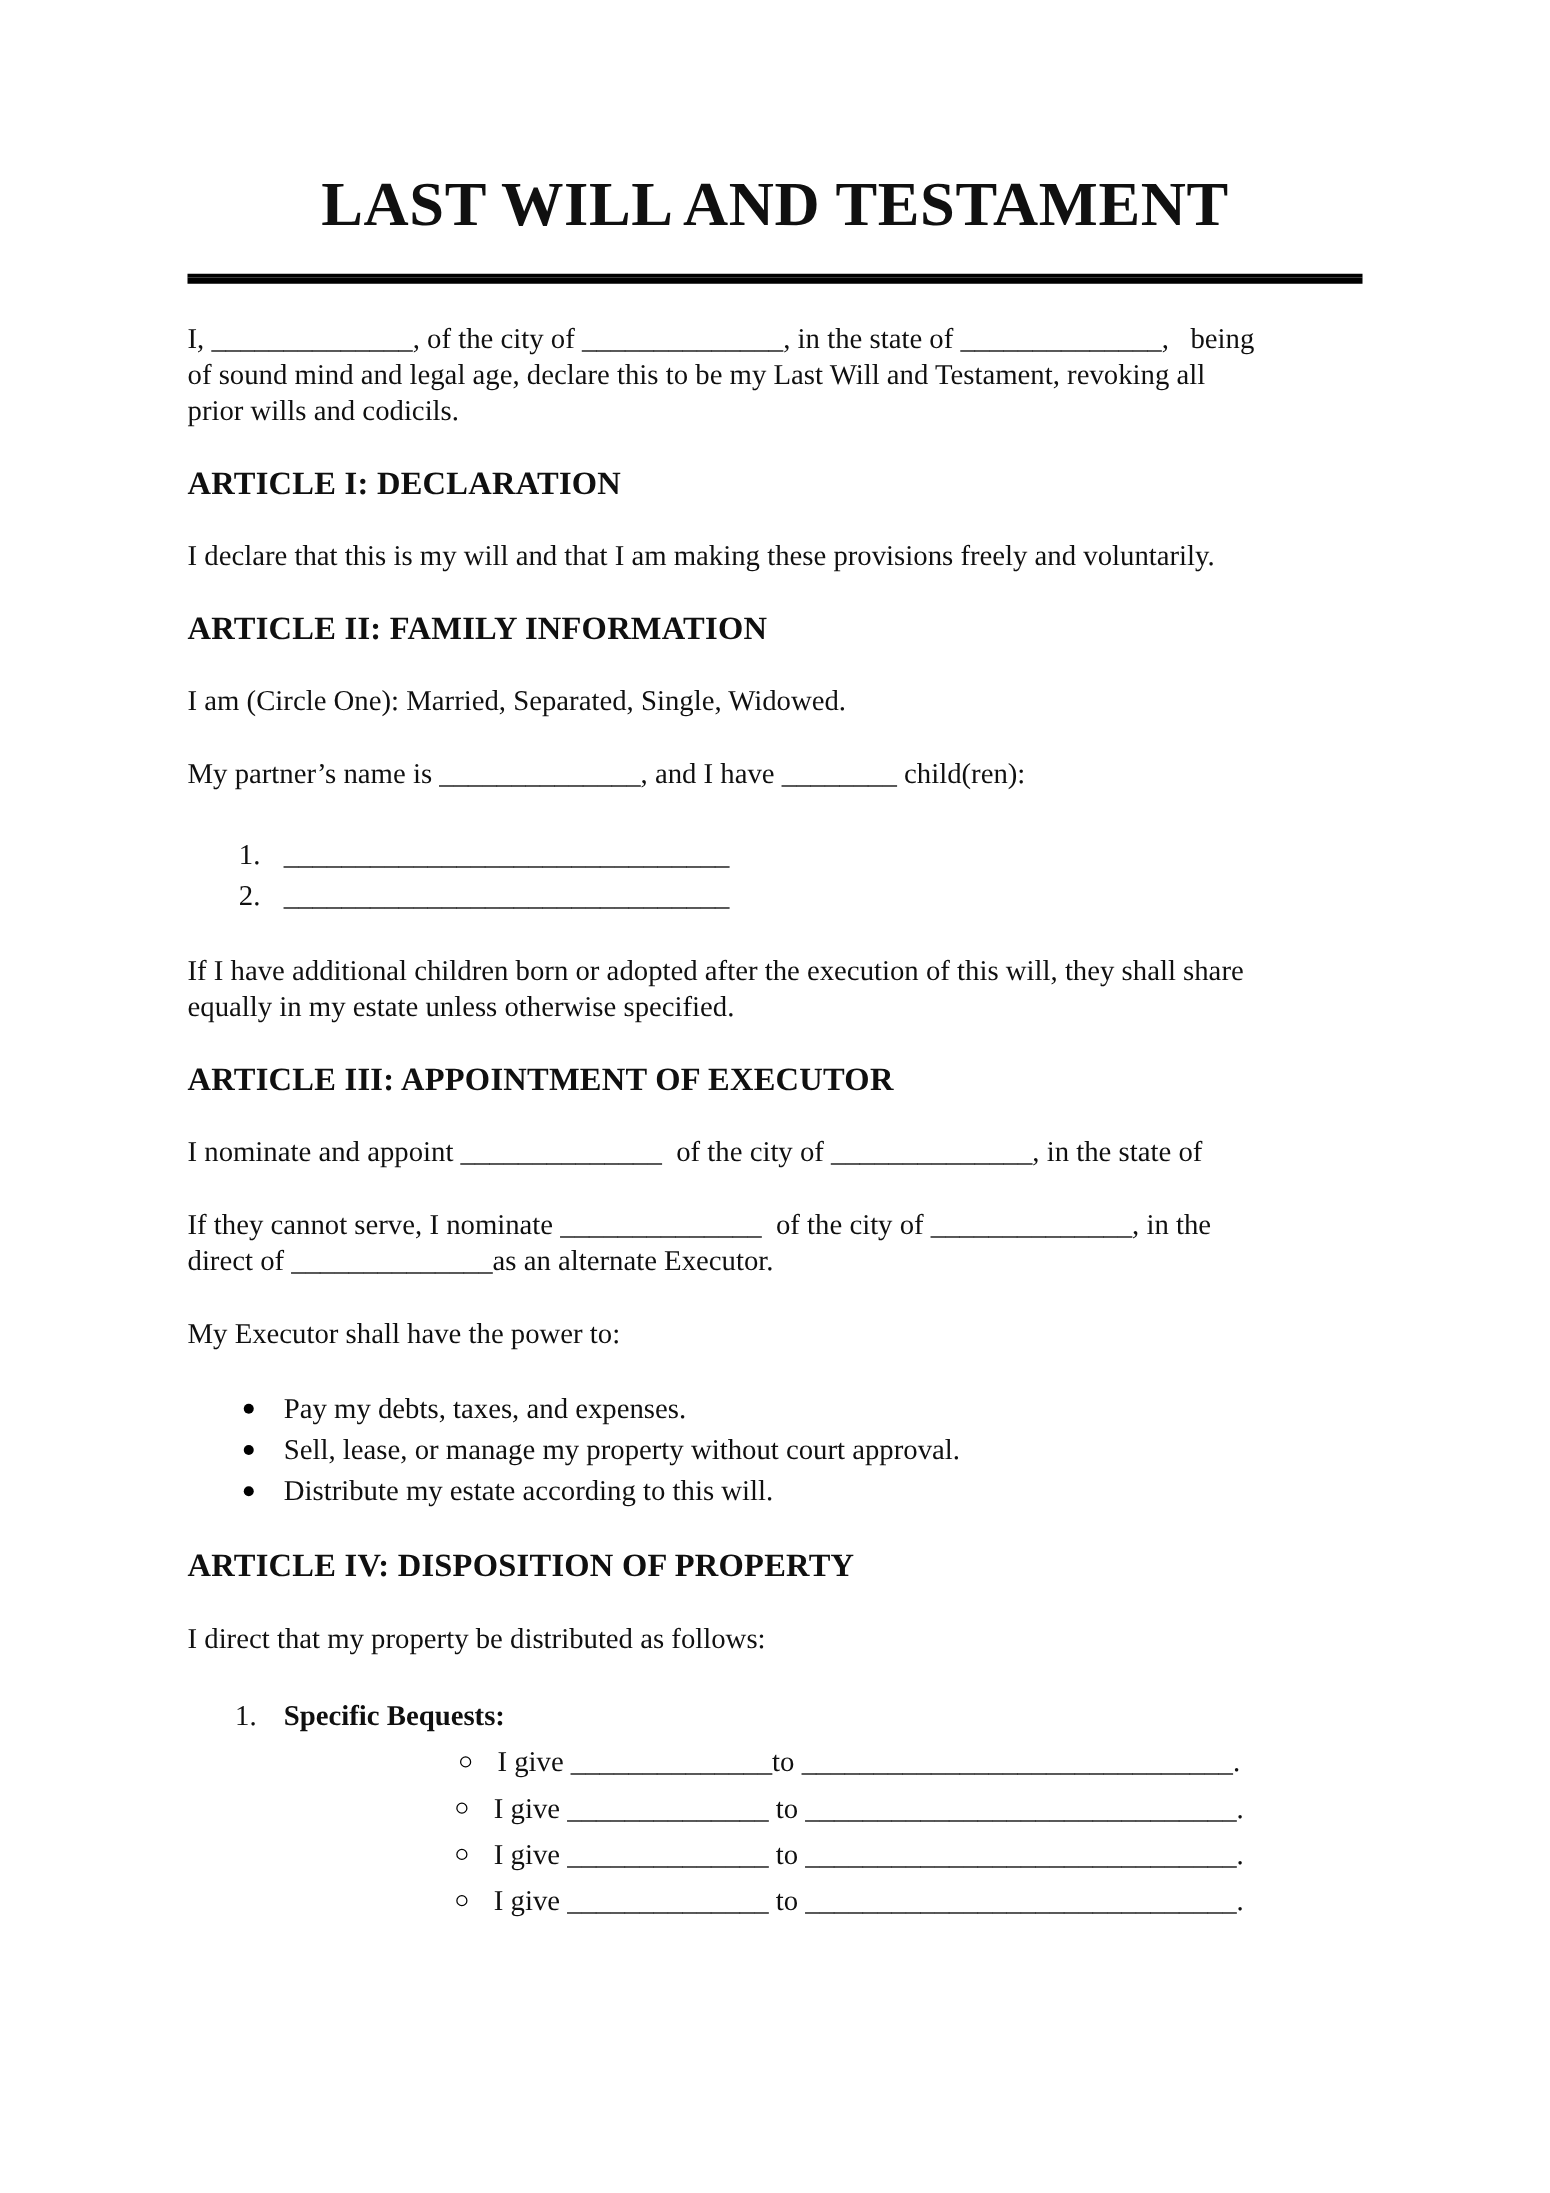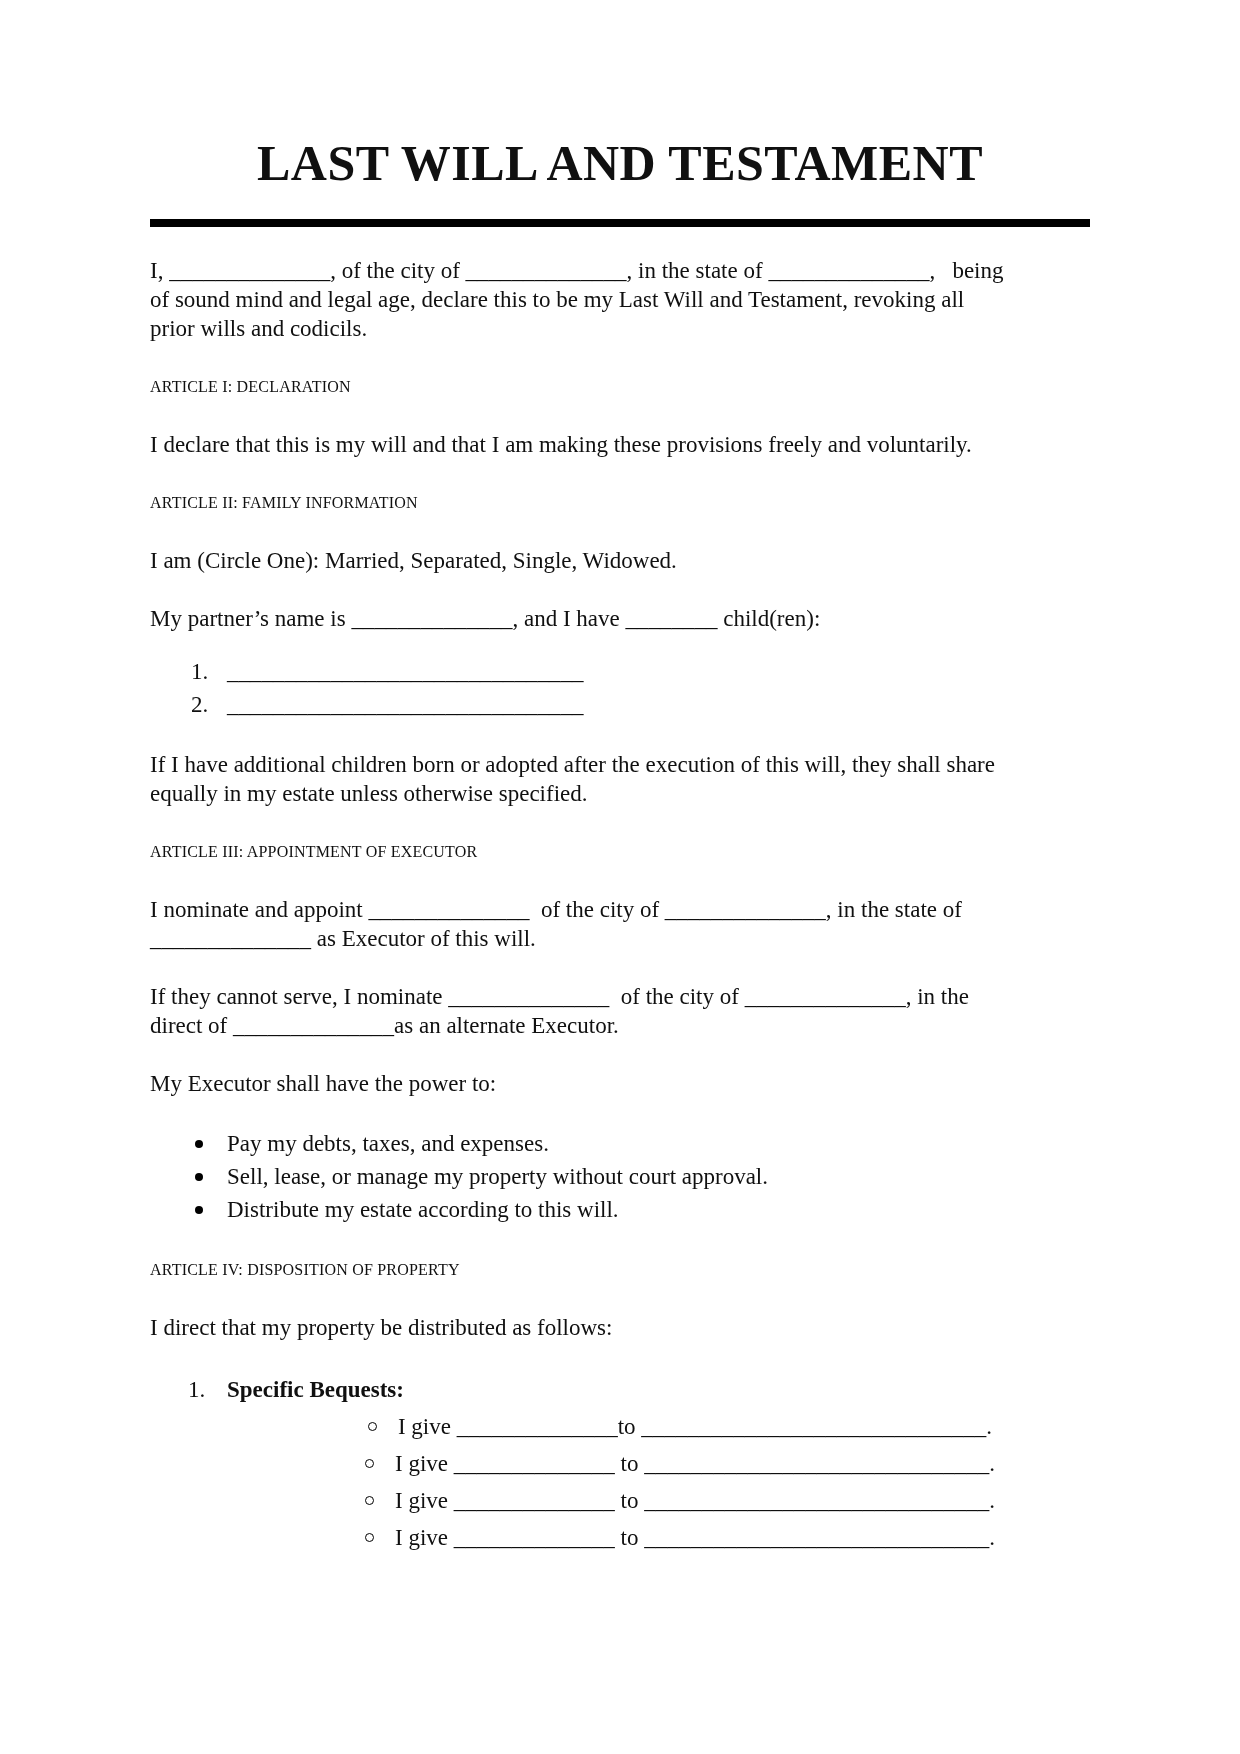--- a/index.html
+++ b/index.html
@@ -24,27 +24,27 @@
   }
   .title-rule {
     margin-top:28px;
     height:2px;
     border-top:3px solid #000;
     border-bottom:5px solid #000;
     background:#fff;
   }
 
   p, h2 { margin-top:29px; }
-  h2 { font-size:16px; line-height:29px; font-weight:400; letter-spacing:0.2px; }
+  h2 { font-size:26px; line-height:29px; font-weight:700; letter-spacing:0.2px; }
 
   .ln { display:block; }
   .blank { white-space:nowrap; }
 
   
-  .num-list { margin-top:22px; }
+  .num-list { margin-top:34px; }
   .num-row { padding-left:41px; line-height:33px; }
   .num-row .num { display:inline-block; width:36px; }
 
   
   .bullet-list { margin-top:29px; }
   .bullet-row { display:flex; align-items:flex-start; line-height:33px; }
   .dot {
     flex:none; align-self:center;
     width:8px; height:8px; border-radius:50%;
     background:#000;
@@ -93,21 +93,20 @@
 
   <p>
     <span class="ln">If I have additional children born or adopted after the execution of this will, they shall share</span>
     <span class="ln">equally in my estate unless otherwise specified.</span>
   </p>
 
   <h2>ARTICLE III: APPOINTMENT OF EXECUTOR</h2>
 
   <p>
     <span class="ln"><span>I nominate and appoint </span><span class="blank">______________</span><span>&nbsp; of the city of </span><span class="blank">______________</span><span>, in the state of</span></span>
-    <span class="ln"><span class="blank">______________</span><span> as Executor of this will.</span></span>
   </p>
 
   <p>
     <span class="ln"><span>If they cannot serve, I nominate </span><span class="blank">______________</span><span>&nbsp; of the city of </span><span class="blank">______________</span><span>, in the</span></span>
     <span class="ln"><span>direct of </span><span class="blank">______________</span><span>as an alternate Executor.</span></span>
   </p>
 
   <p>My Executor shall have the power to:</p>
 
   <div class="bullet-list">

